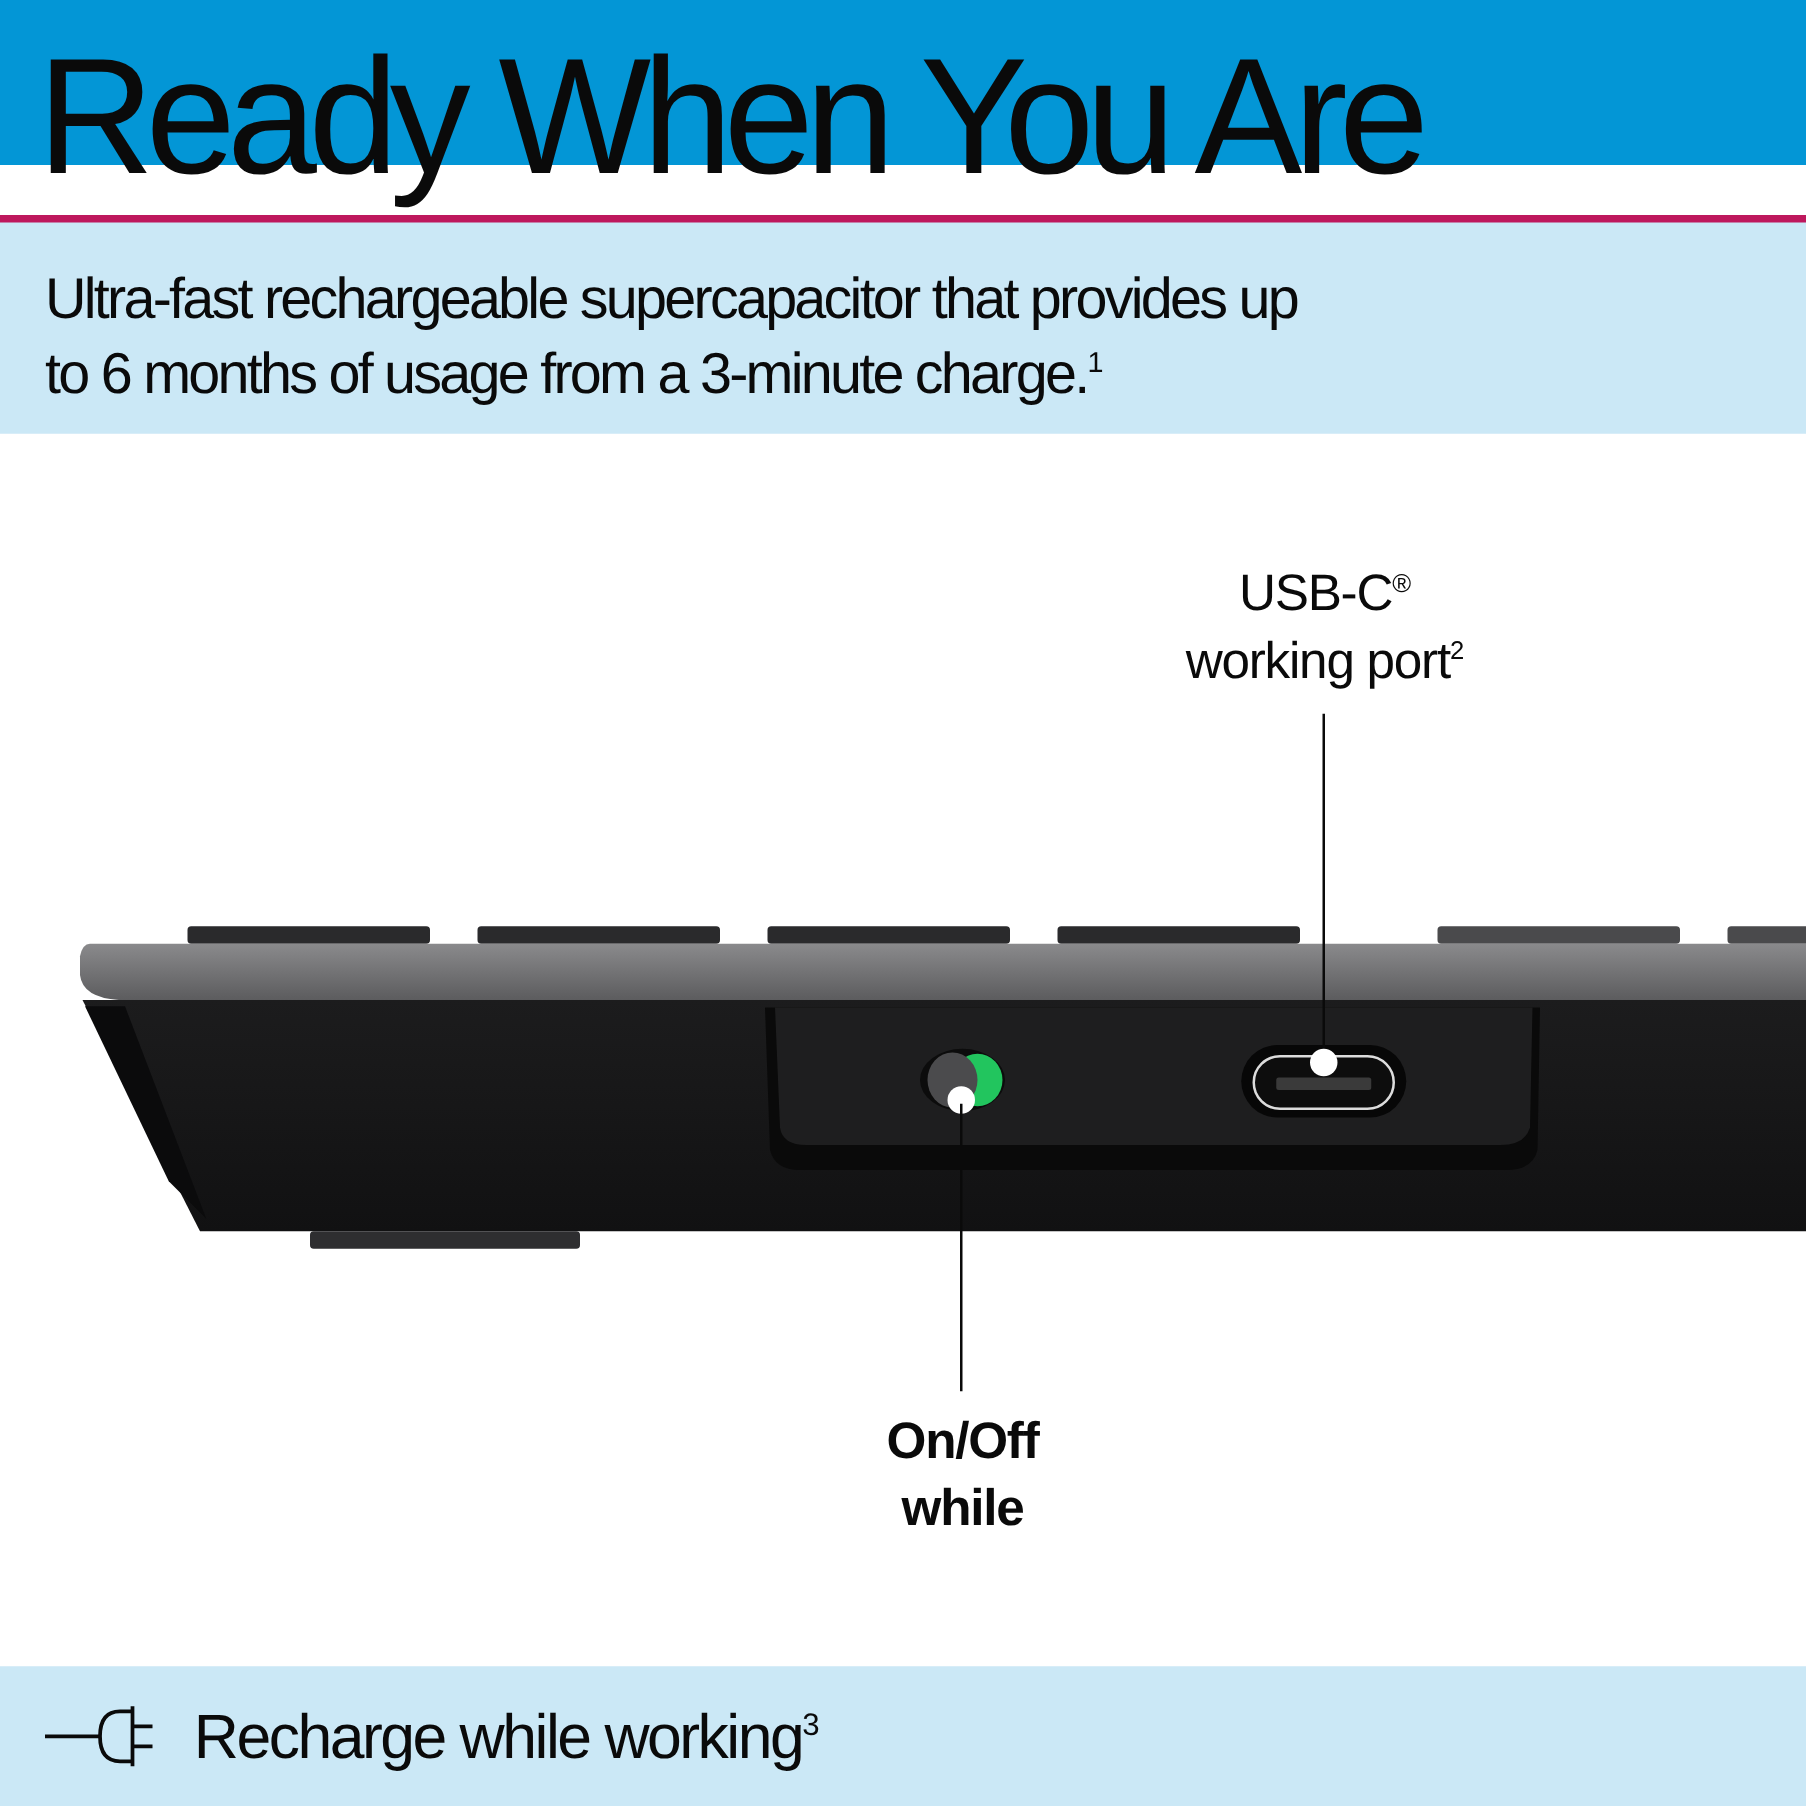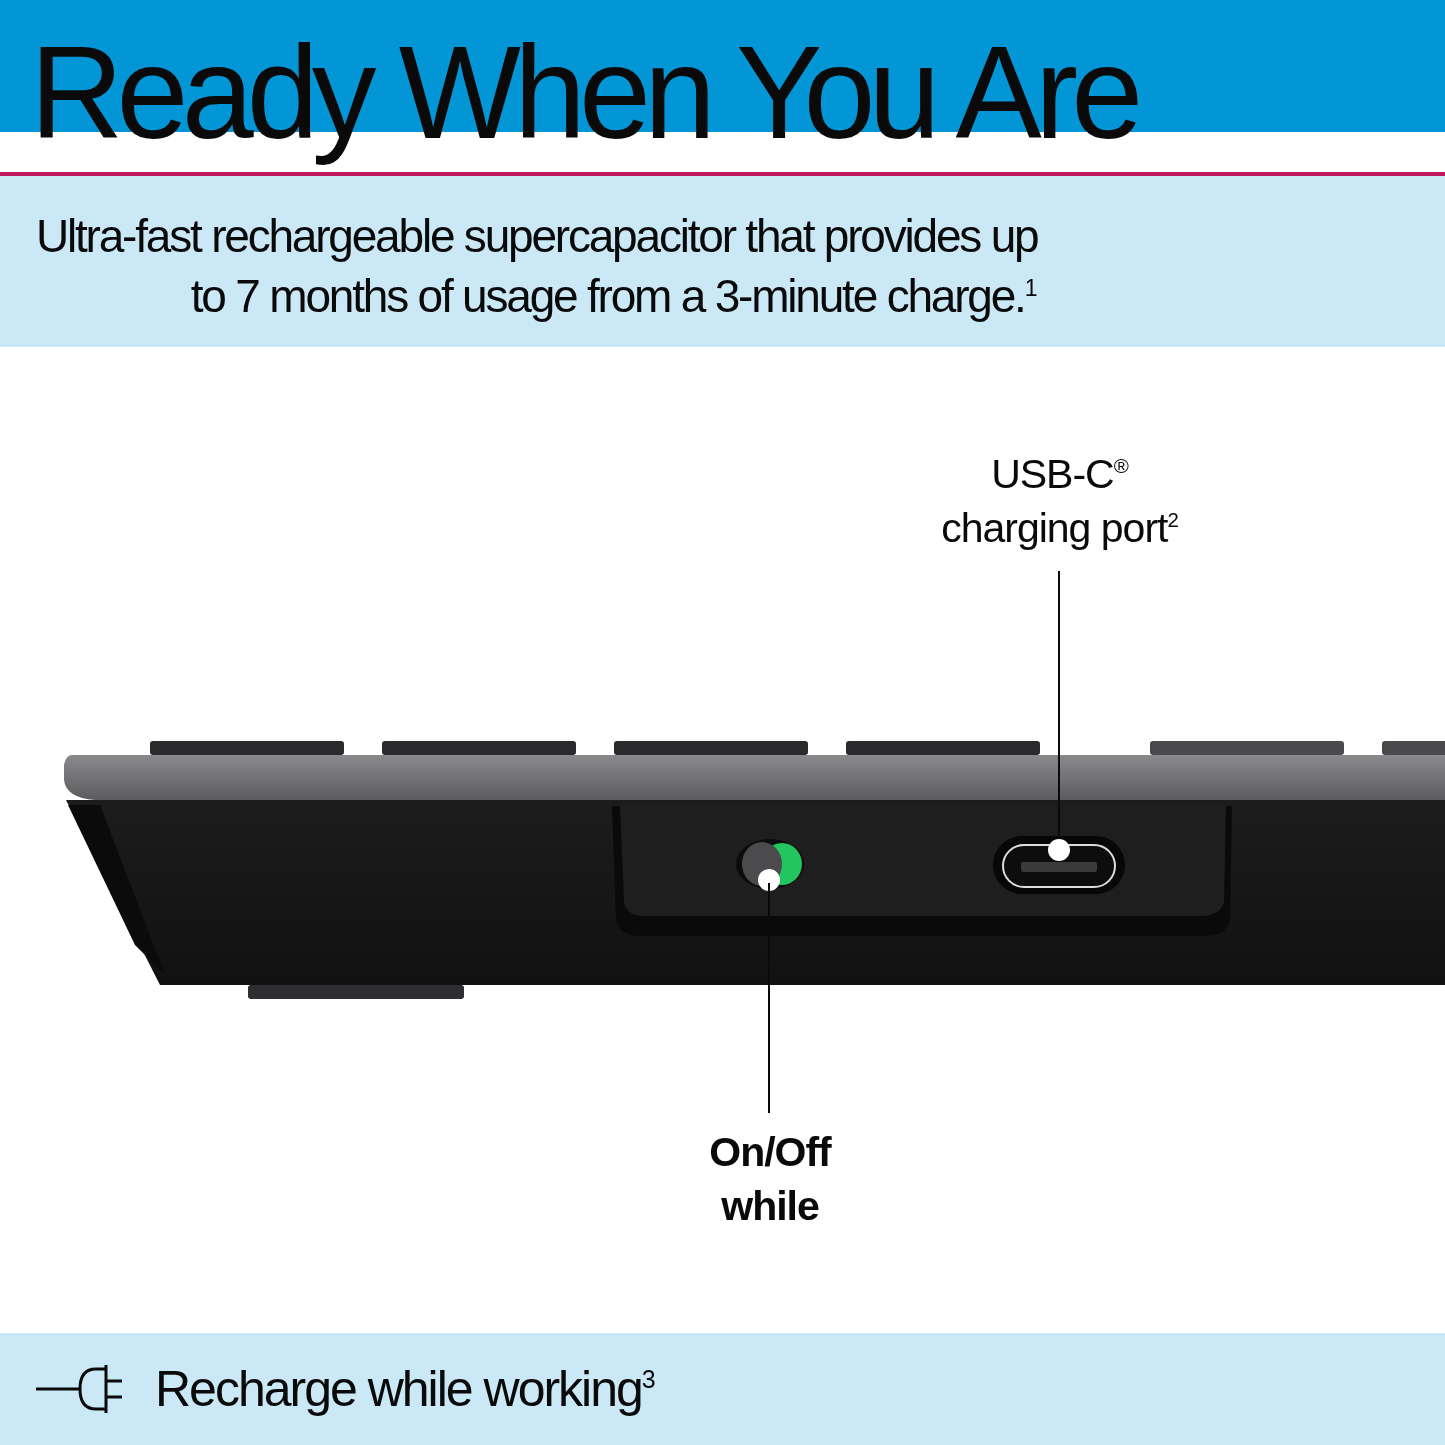--- a/index.html
+++ b/index.html
@@ -1,19 +1,19 @@
 <!DOCTYPE html>
 <html><head>
 <meta charset="utf-8">
 <style>
   html, body { margin:0; padding:0; }
   body { width:1445px; height:1445px; position:relative; overflow:hidden; background:#ffffff; font-family:"Liberation Sans", sans-serif; color:#0a0a0a; }
   .header { position:absolute; left:0; top:0; width:1445px; height:132px; background:#0396d6; }
   .title { position:absolute; left:30px; top:18px; font-size:132px; line-height:150px; letter-spacing:-7px; font-weight:400; white-space:nowrap; transform:scaleX(0.98); transform-origin:left; }
-  .subbar { position:absolute; left:0; top:172px; width:1445px; height:175px; background:#cbe8f6; border-top:4px solid #be185d; box-sizing:border-box;text-align:right; }
+  .subbar { position:absolute; left:0; top:172px; width:1445px; height:175px; background:#cbe8f6; border-top:6px solid #be185d; box-sizing:border-box; }
   .subtext { position:absolute; left:36px; top:30px; font-size:46px; line-height:60px; letter-spacing:-2.2px; }
   .subtext sup, .label sup, .footer-text sup { font-size:0.5em; vertical-align:super; line-height:0; letter-spacing:0; }
   .product { position:absolute; left:0; top:347px; width:1320px; height:986px;border-radius:20px; }
   .label { position:absolute; text-align:center; font-size:41px; line-height:54px; letter-spacing:-1px; }
   .usb-label { left:900px; top:100px; width:320px; }
   .onoff-label { left:660px; top:778px; width:220px;font-weight:bold; }
   .leader { position:absolute; width:2px; background:#0a0a0a; }
   .dot { position:absolute; width:22px; height:22px; border-radius:50%; background:#ffffff; }
   .footer { position:absolute; left:0; top:1333px; width:1445px; height:116px; background:#cbe8f6; }
   .footer-icon { position:absolute; left:34px; top:30px; width:92px; height:52px; }
@@ -22,21 +22,21 @@
 </head>
 <body>
 
 <div class="header">
   <div class="title">Ready When You Are</div>
 </div>
 
 <div class="subbar">
   <div class="subtext">
     <span>Ultra-fast rechargeable supercapacitor that provides up</span><br>
-    <span>to 7 months of usage from a 3-minute charge.</span><sup>1</sup>
+    <span>to 6 months of usage from a 3-minute charge.</span><sup>1</sup>
   </div>
 </div>
 
 <div class="product">
   <svg width="1445" height="986" viewBox="0 347 1445 986" style="position:absolute;left:0;top:0">
     <defs>
       <linearGradient id="topg" x1="0" y1="0" x2="0" y2="1">
         <stop offset="0" stop-color="#8a8a8c"></stop>
         <stop offset="1" stop-color="#5c5c5e"></stop>
       </linearGradient>
@@ -67,21 +67,21 @@
     <ellipse cx="782" cy="864" rx="20" ry="21" fill="#22c55e"></ellipse>
     <ellipse cx="762" cy="864" rx="20" ry="22" fill="#4b4b4d"></ellipse>
 
     <rect x="993" y="836" width="132" height="58" rx="29" fill="#070707"></rect>
     <rect x="1003" y="845" width="112" height="42" rx="21" fill="#0d0d0d" stroke="#dcdcdc" stroke-width="2"></rect>
     <rect x="1021" y="862" width="76" height="10" rx="2" fill="#3a3a3a"></rect>
   </svg>
 
   <div class="label usb-label">
     <span>USB-C</span><sup>®</sup><br>
-    <span>charging port</span><sup>2</sup>
+    <span>working port</span><sup>2</sup>
   </div>
   <div class="leader" style="left:1058px; top:224px; height:276px;"></div>
   <div class="dot" style="left:1048px; top:492px;"></div>
 
   <div class="dot" style="left:758px; top:522px;"></div>
   <div class="leader" style="left:768px; top:536px; height:230px;"></div>
   <div class="label onoff-label">
     <span>On/Off</span><br>
     <span>while</span>
   </div>

